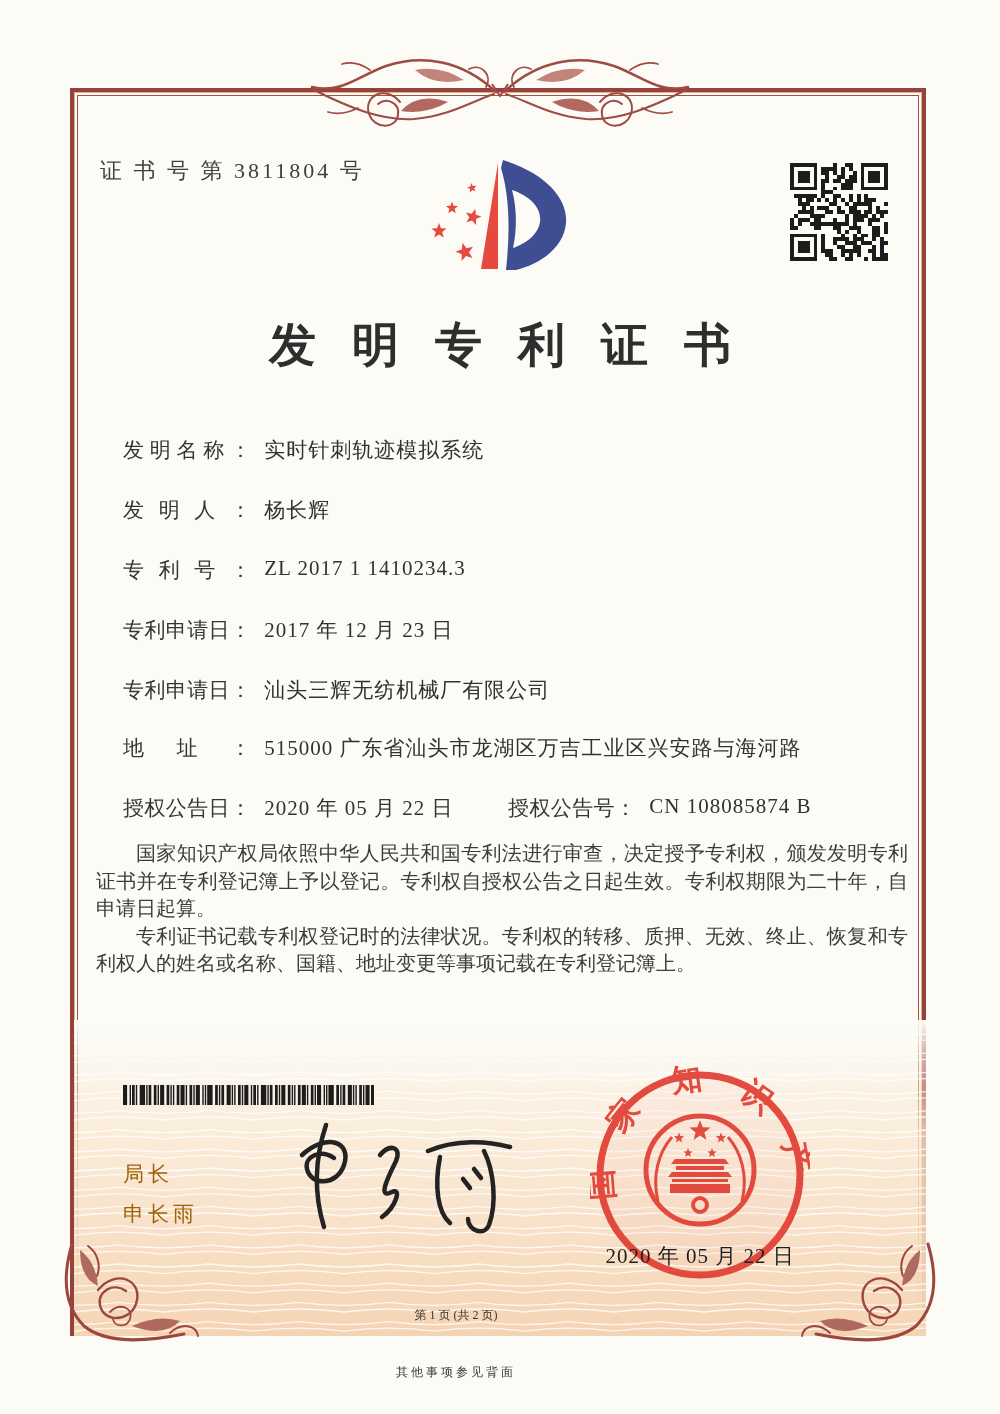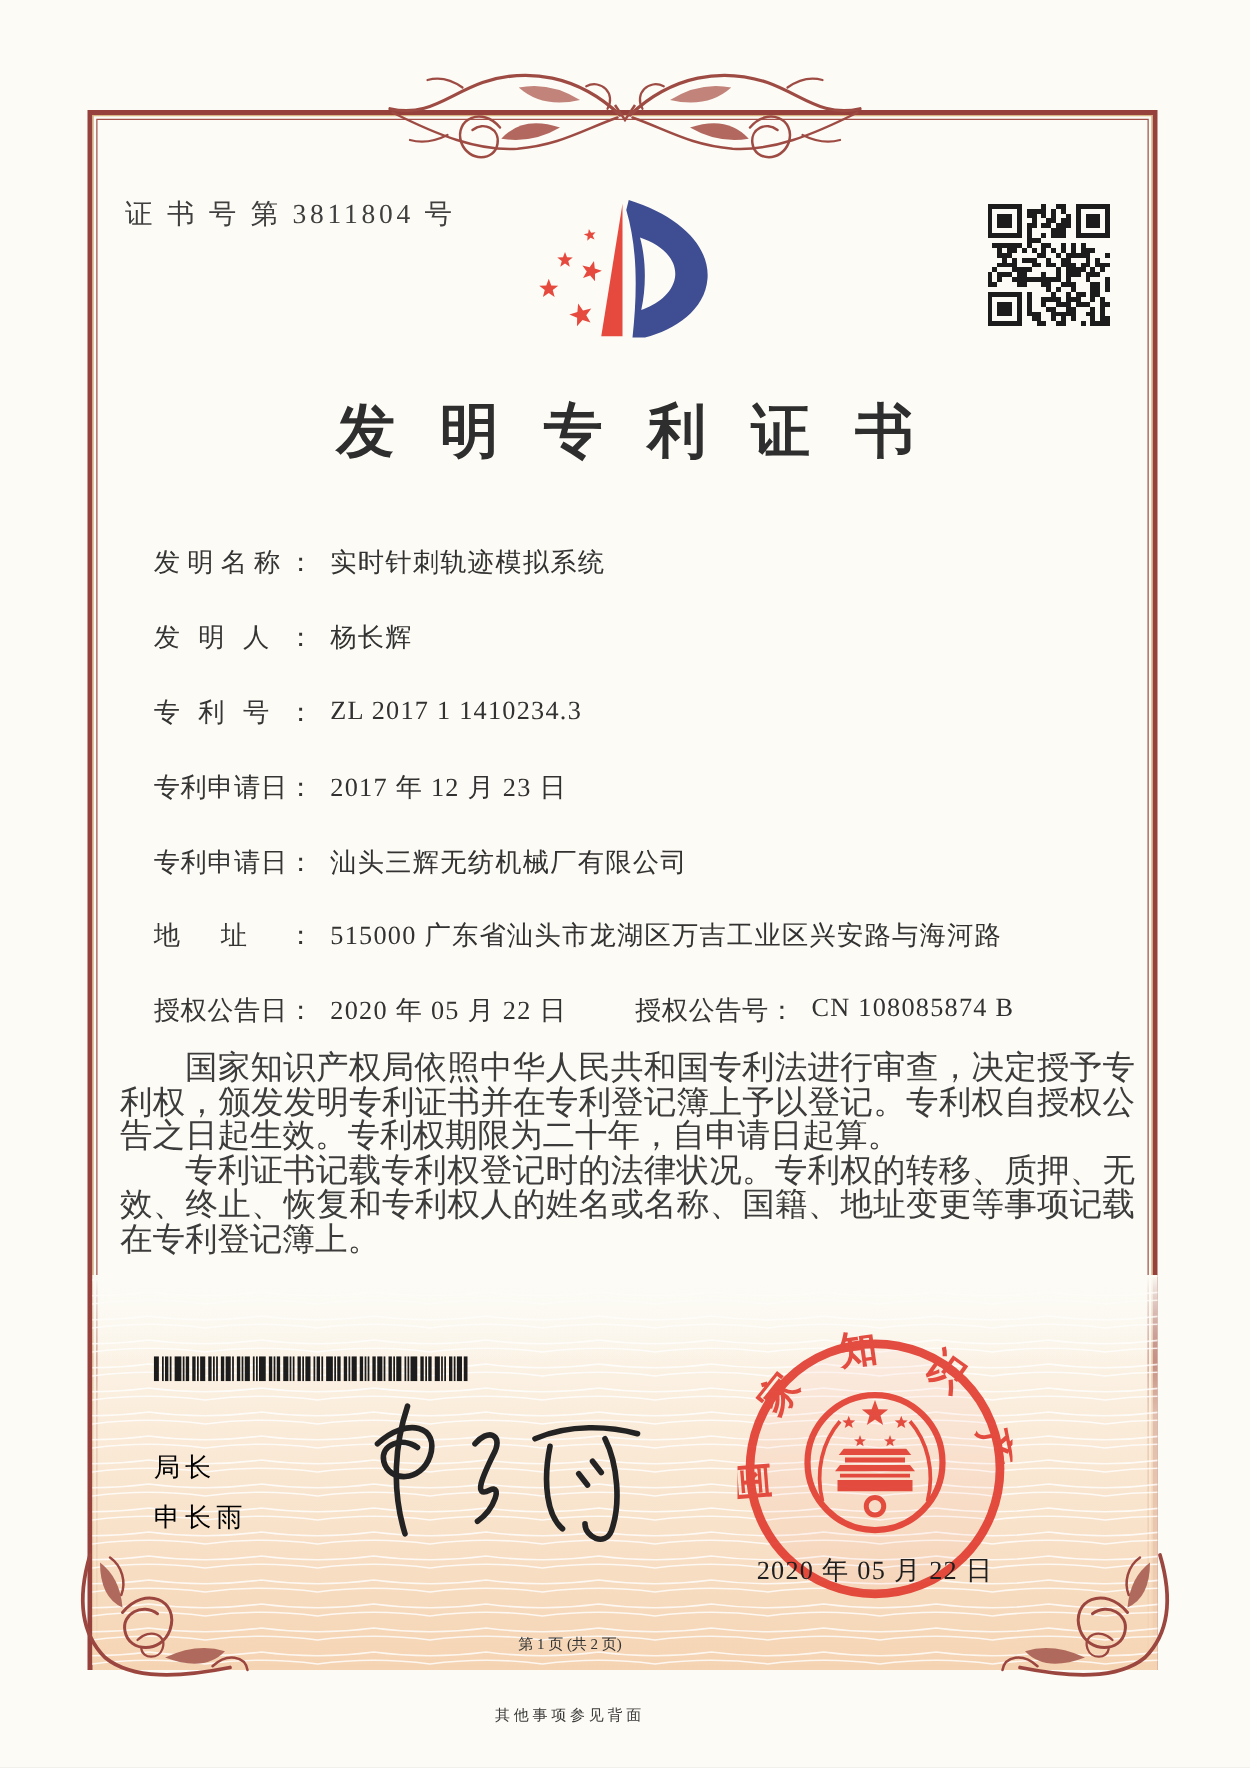--- a/index.html
+++ b/index.html
@@ -18,31 +18,31 @@
   .title{position:absolute;left:0;top:314px;width:1000px;text-align:center;
          font-size:47px;font-weight:600;letter-spacing:36px;text-indent:36px;color:#2e2e2e;}
   
   .row{position:absolute;left:123px;height:32px;font-size:21px;white-space:nowrap;color:#323232;}
   .flabel{display:inline-block;width:128px;text-align:justify;text-align-last:justify;
           vertical-align:top;color:#353535;}
   .fvalue{margin-left:8px;letter-spacing:1px;}
   .addr2{margin-left:136px;letter-spacing:1px;}
   .pair2{position:absolute;left:385px;top:0;}
   
-  .body-text{position:absolute;left:96px;top:840px;width:812px;font-size:26px;
+  .body-text{position:absolute;left:96px;top:840px;width:812px;font-size:20px;
              line-height:27.5px;color:#3c3c3c;text-align:justify;}
   .body-text p{margin:0;text-indent:2em;}
   
   .waves{position:absolute;left:74px;top:1020px;width:852px;height:316px;
          background:linear-gradient(to bottom,rgba(252,246,238,0) 0%,rgba(250,232,211,0.75) 35%,#f5d4b3 100%);}
   .waves svg{position:absolute;inset:0;}
   .waves-fade{position:absolute;left:0;top:0;width:100%;height:70px;
               background:linear-gradient(to bottom,#fcfbf5,rgba(252,251,245,0));}
   .barcode{position:absolute;left:123px;top:1085px;width:252px;height:20px;}
-  .director{position:absolute;left:123px;font-size:21px;letter-spacing:4px;color:#000000;}
+  .director{position:absolute;left:123px;font-size:21px;letter-spacing:4px;color:#a16207;}
   .signature{position:absolute;left:280px;top:1112px;width:260px;height:132px;}
   .seal{position:absolute;left:590px;top:1065px;width:220px;height:220px;}
   .seal-date{position:absolute;left:590px;top:1242px;width:220px;text-align:center;
              font-size:21px;color:#1f1f1f;letter-spacing:1px;}
   .page-indicator{position:absolute;left:0;top:1307px;width:912px;text-align:center;
                   font-size:12px;color:#333;}
   .back-note{position:absolute;left:0;top:1364px;width:912px;text-align:center;
              font-size:12px;letter-spacing:3px;color:#3a3a3a;}
   .top-ornament{position:absolute;left:300px;top:40px;width:400px;height:104px;}
   .bottom-ornaments{position:absolute;left:54px;top:1238px;width:892px;height:112px;}

